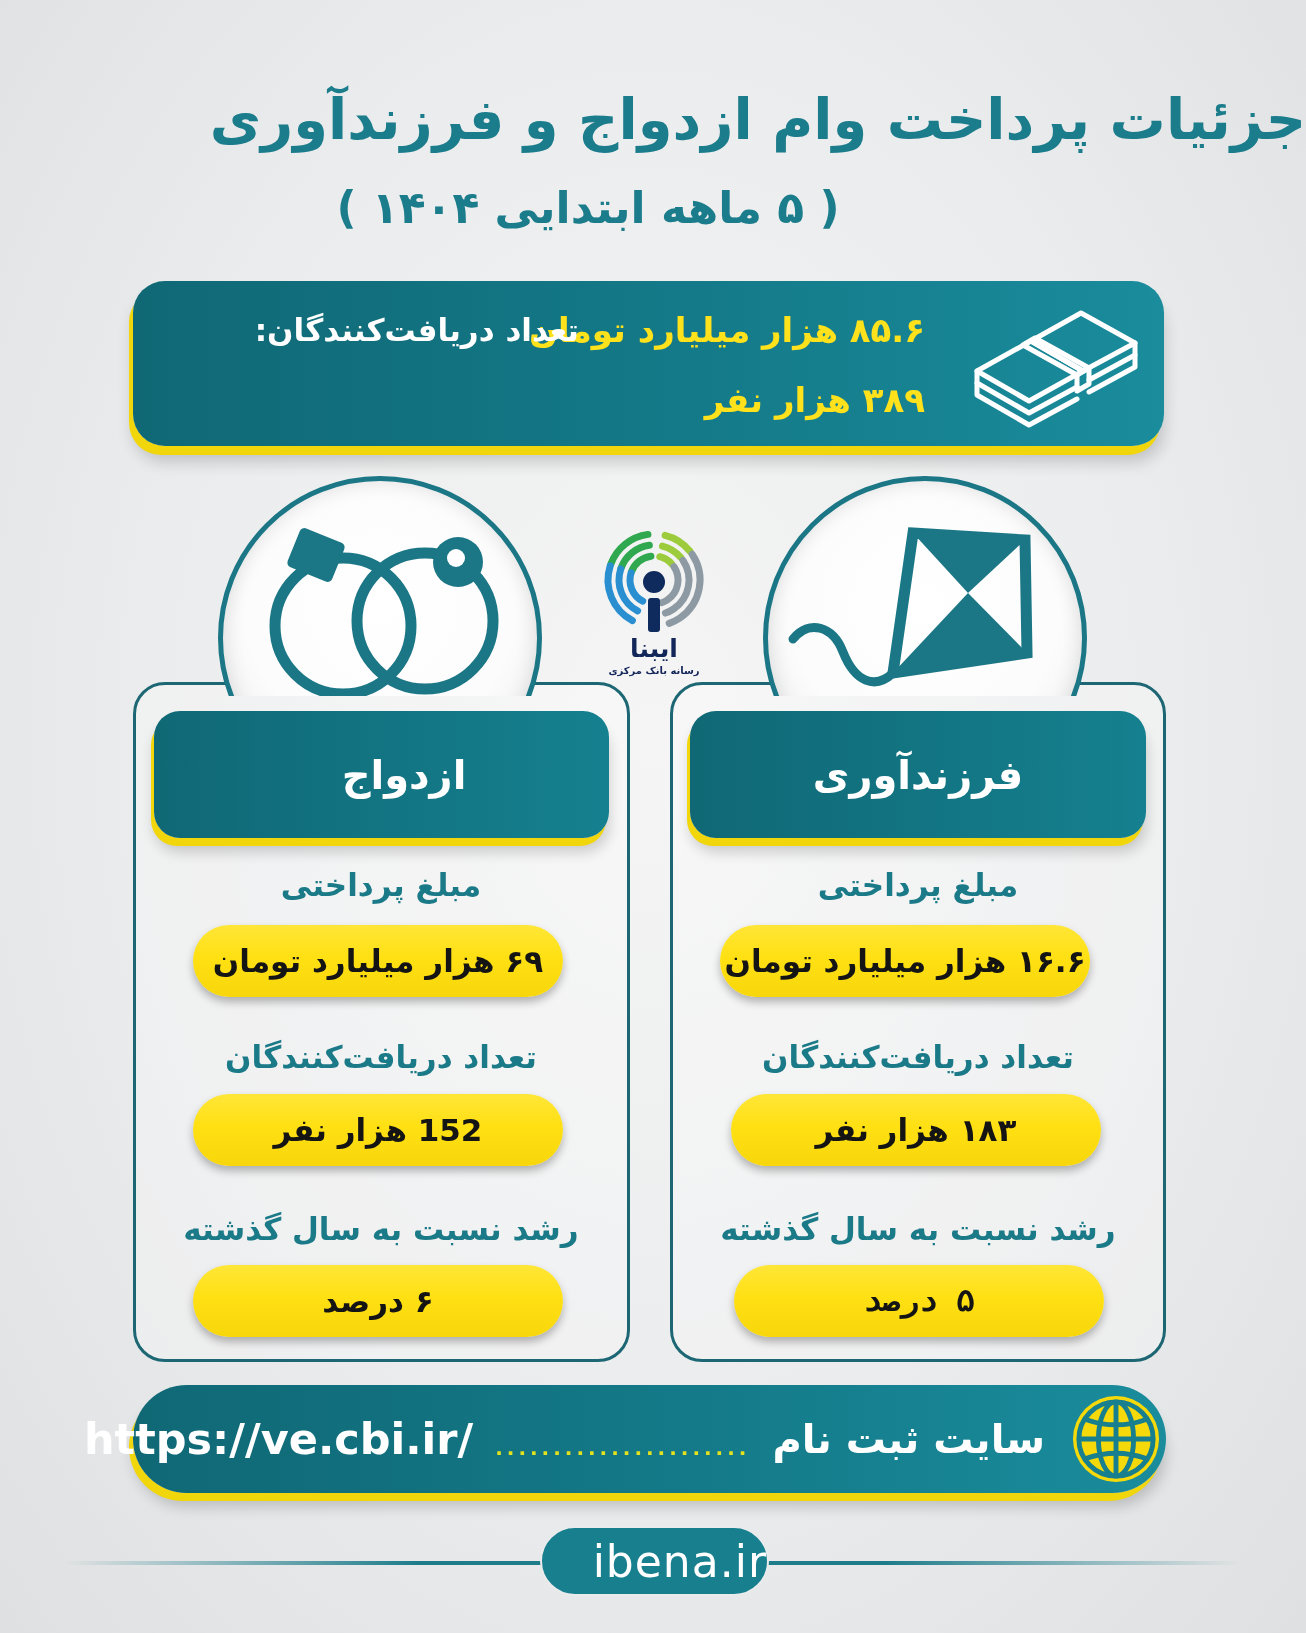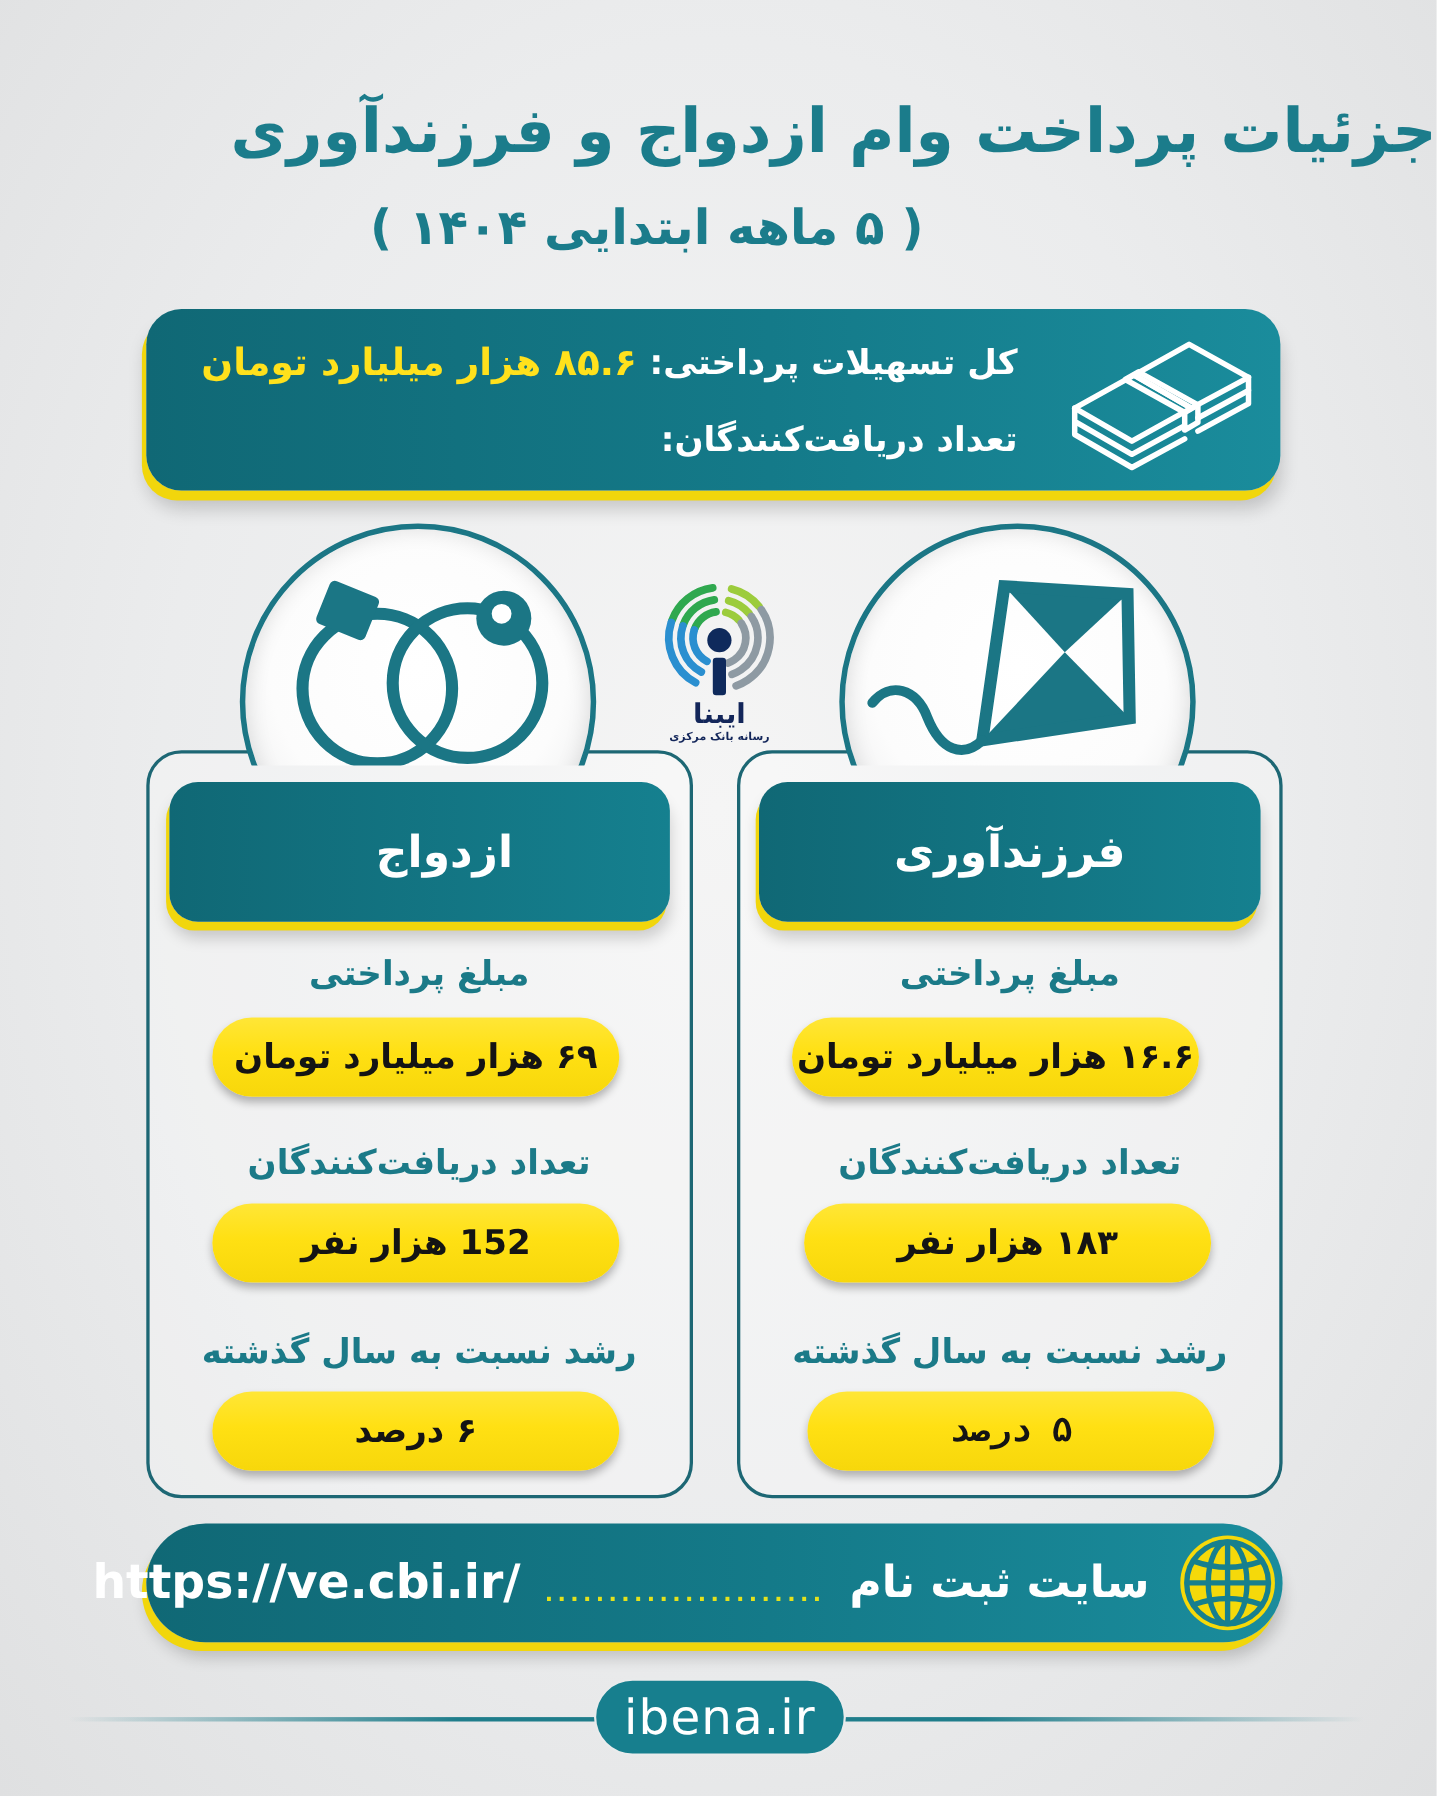--- a/index.html
+++ b/index.html
@@ -59,44 +59,44 @@
   .globe{position:absolute;right:6px;top:10px;width:88px;height:88px}
   .reg-row{position:absolute;right:121px;top:0;height:108px;display:flex;align-items:center;gap:22px;flex-direction:row}
   .reg-label{font-size:40px;font-weight:bold;color:#fff;white-space:nowrap}
   .reg-dots{font-size:20px;font-weight:bold;color:#e4e21c;letter-spacing:4px;white-space:nowrap;margin-top:18px;direction:ltr}
   .reg-url{font-size:43px;font-weight:bold;color:#fff;white-space:nowrap;direction:ltr;cursor:pointer}
 
   
   .footer-line{left:62px;top:1561px;width:1178px;height:4px;
     background:linear-gradient(90deg,rgba(31,125,139,0) 0%,#1f7d8b 30%,#1f7d8b 70%,rgba(31,125,139,0) 100%)}
   .footer-pill{left:540px;top:1526px;width:229px;height:70px;border-radius:35px;background:#177f8e;
-    border:2px solid #e9ebec;display:flex;align-items:center;justify-content:center;z-index:2}
+    border:2px solid #e9ebec;display:flex;align-items:center;justify-content:flex-start;z-index:2}
   .footer-site{font-size:44px;color:#fff;direction:ltr;letter-spacing:1px;white-space:nowrap;cursor:pointer}
 </style>
 </head>
 <body>
 
 <div class="abs title">جزئیات پرداخت وام ازدواج و فرزندآوری</div>
 <div class="abs subtitle">( ۵ ماهه ابتدایی ۱۴۰۴ )</div>
 
 <div class="abs banner">
   <svg class="money-icon" viewBox="0 0 180 140" fill="none" stroke="#ffffff" stroke-width="5" stroke-linejoin="round" stroke-linecap="round">
     <polygon points="12,74 66,44 118,74 64,104"></polygon>
     <polygon points="66,44 116,16 170,46 118,74"></polygon>
     <polygon points="58,48 70,41 124,71 112,78"></polygon>
     <polyline points="112,78 112,94 124,87 124,71"></polyline>
     <polyline points="12,74 12,86 64,116 112,90"></polyline>
     <polyline points="12,86 12,98 64,128 112,102"></polyline>
     <polyline points="124,83 170,58 170,46"></polyline>
     <polyline points="124,95 170,70 170,58"></polyline>
   </svg>
   <div class="summary-rows">
-    <div class="sum-label">کل تسهیلات پرداختی:</div>
     <div class="sum-value">۸۵.۶ هزار میلیارد تومان</div>
     <div class="sum-label">تعداد دریافت‌کنندگان:</div>
+    <div class="sum-value">۳۸۹ هزار نفر</div>
   </div>
 </div>
 
 <div class="card" style="left:133px;width:497px;"></div>
 <div class="card" style="left:670px;width:496px;"></div>
 
 <div class="circle-clip" style="left:216px;">
   <div class="circle"></div>
   <svg class="circle-art" viewBox="0 0 324 324">
     <g fill="none" stroke="#1b7685" stroke-width="11">

